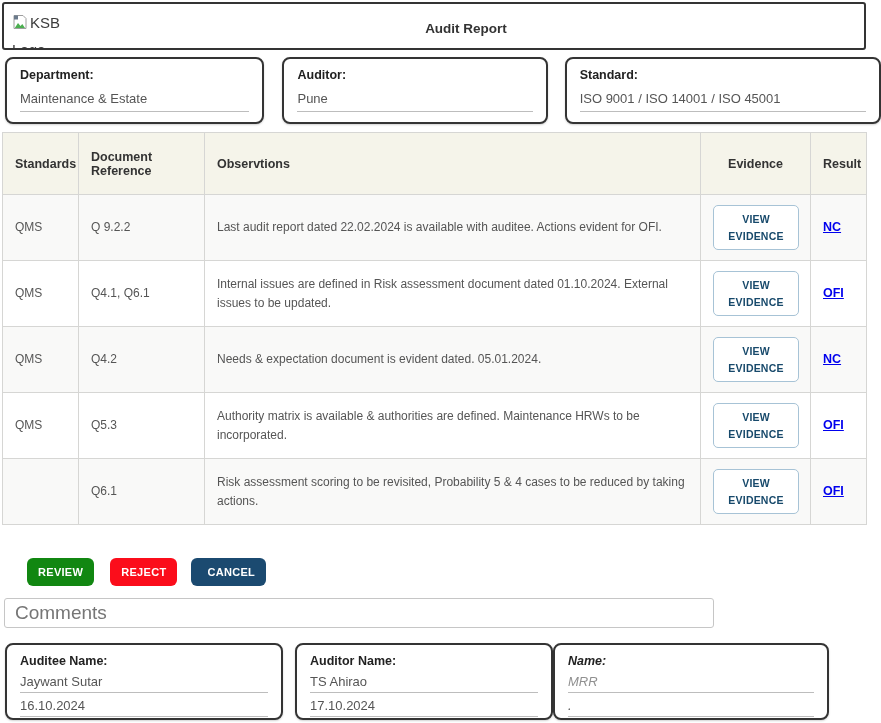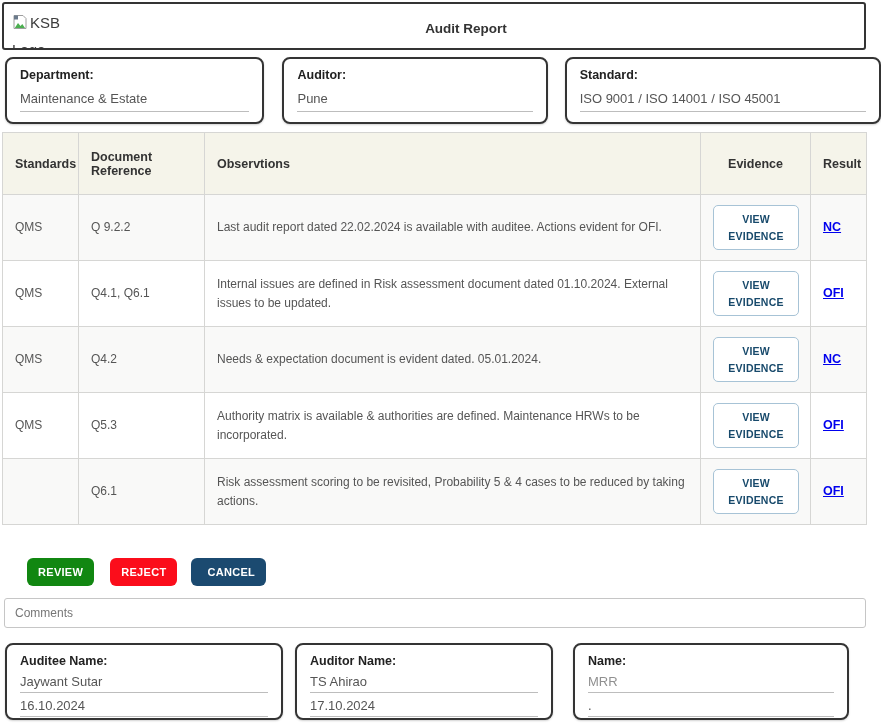--- a/index.html
+++ b/index.html
@@ -51,37 +51,37 @@
   .actions-row { margin: 33px 0 0 7px; display: flex; align-items: center; }
   .act-btn { border: none; border-radius: 6px; color: #fff; font-weight: 700;
     font-size: 11px; letter-spacing: 0.3px; padding: 8px 11px; cursor: pointer;
     font-family: inherit; }
   .btn-draft  { background: #ffa51c; }
   .btn-review { background: #118711; margin-left: 20px; }
   .btn-reject { background: #fb0d1b; margin-left: 16px; }
   .btn-cancel { background: #1b4a70; margin-left: 14px; padding-left: 16px; }
 
   
-  .comments-input { display: block; margin: 12px 0 0 4px; width: 862px; height: 30px;
-    border: 1px solid #c6c6c6; border-radius: 3px; padding: 0 10px; font-size: 12px;
+  .comments-input { display: block; margin: 12px 0 0 4px; width: 710px; height: 30px;
+    border: 1px solid #c6c6c6; border-radius: 3px; padding: 0 10px; font-size: 19px;
     color: #444; font-family: inherit; }
   .comments-input::placeholder { color: #767676; }
 
   
   .sig-row { display: flex; margin: 15px 0 0 5px; }
   .sigbox { border: 2px solid #343434; border-radius: 8px; padding: 9px 13px 8px 13px;
     background: #fff; height: 77px; box-shadow: 0 1px 2px rgba(0,0,0,0.18); }
   .sigbox .slabel { font-weight: 700; font-size: 12.5px; color: #222; margin-bottom: 6px; }
   .sigbox .sname { font-size: 13px; color: #555; padding-bottom: 3px;
     border-bottom: 1px solid #bdbdbd; margin-bottom: 5px; }
   .sigbox .sdate { font-size: 13px; color: #555; padding-bottom: 3px;
     border-bottom: 1px solid #bdbdbd; }
   .sb-1 { width: 278px; }
   .sb-2 { width: 258px; margin-left: 12px; }
-  .sb-3 { width: 276px; margin-left: 20px; }
+  .sb-3 { width: 276px; margin-left: 0; font-style: italic; }
   .sname.lighter { color: #909090; }
 </style>
 </head>
 <body>
 
 <div class="header-band">
   <div class="logo-alt"><span class="broken-img"><svg width="16" height="16" viewBox="0 0 16 16">
           <path d="M2 1.5 h9 l3 3 v10 h-12 z" fill="#fff" stroke="#9e9e9e" stroke-width="1"></path>
           <path d="M2 1.5 h4 v4 h-4 z" fill="#6b7a8c"></path>
           <path d="M2.8 14 l3.2-5 2.5 3 1.8-2 2.7 4 z" fill="#4caf50"></path>

